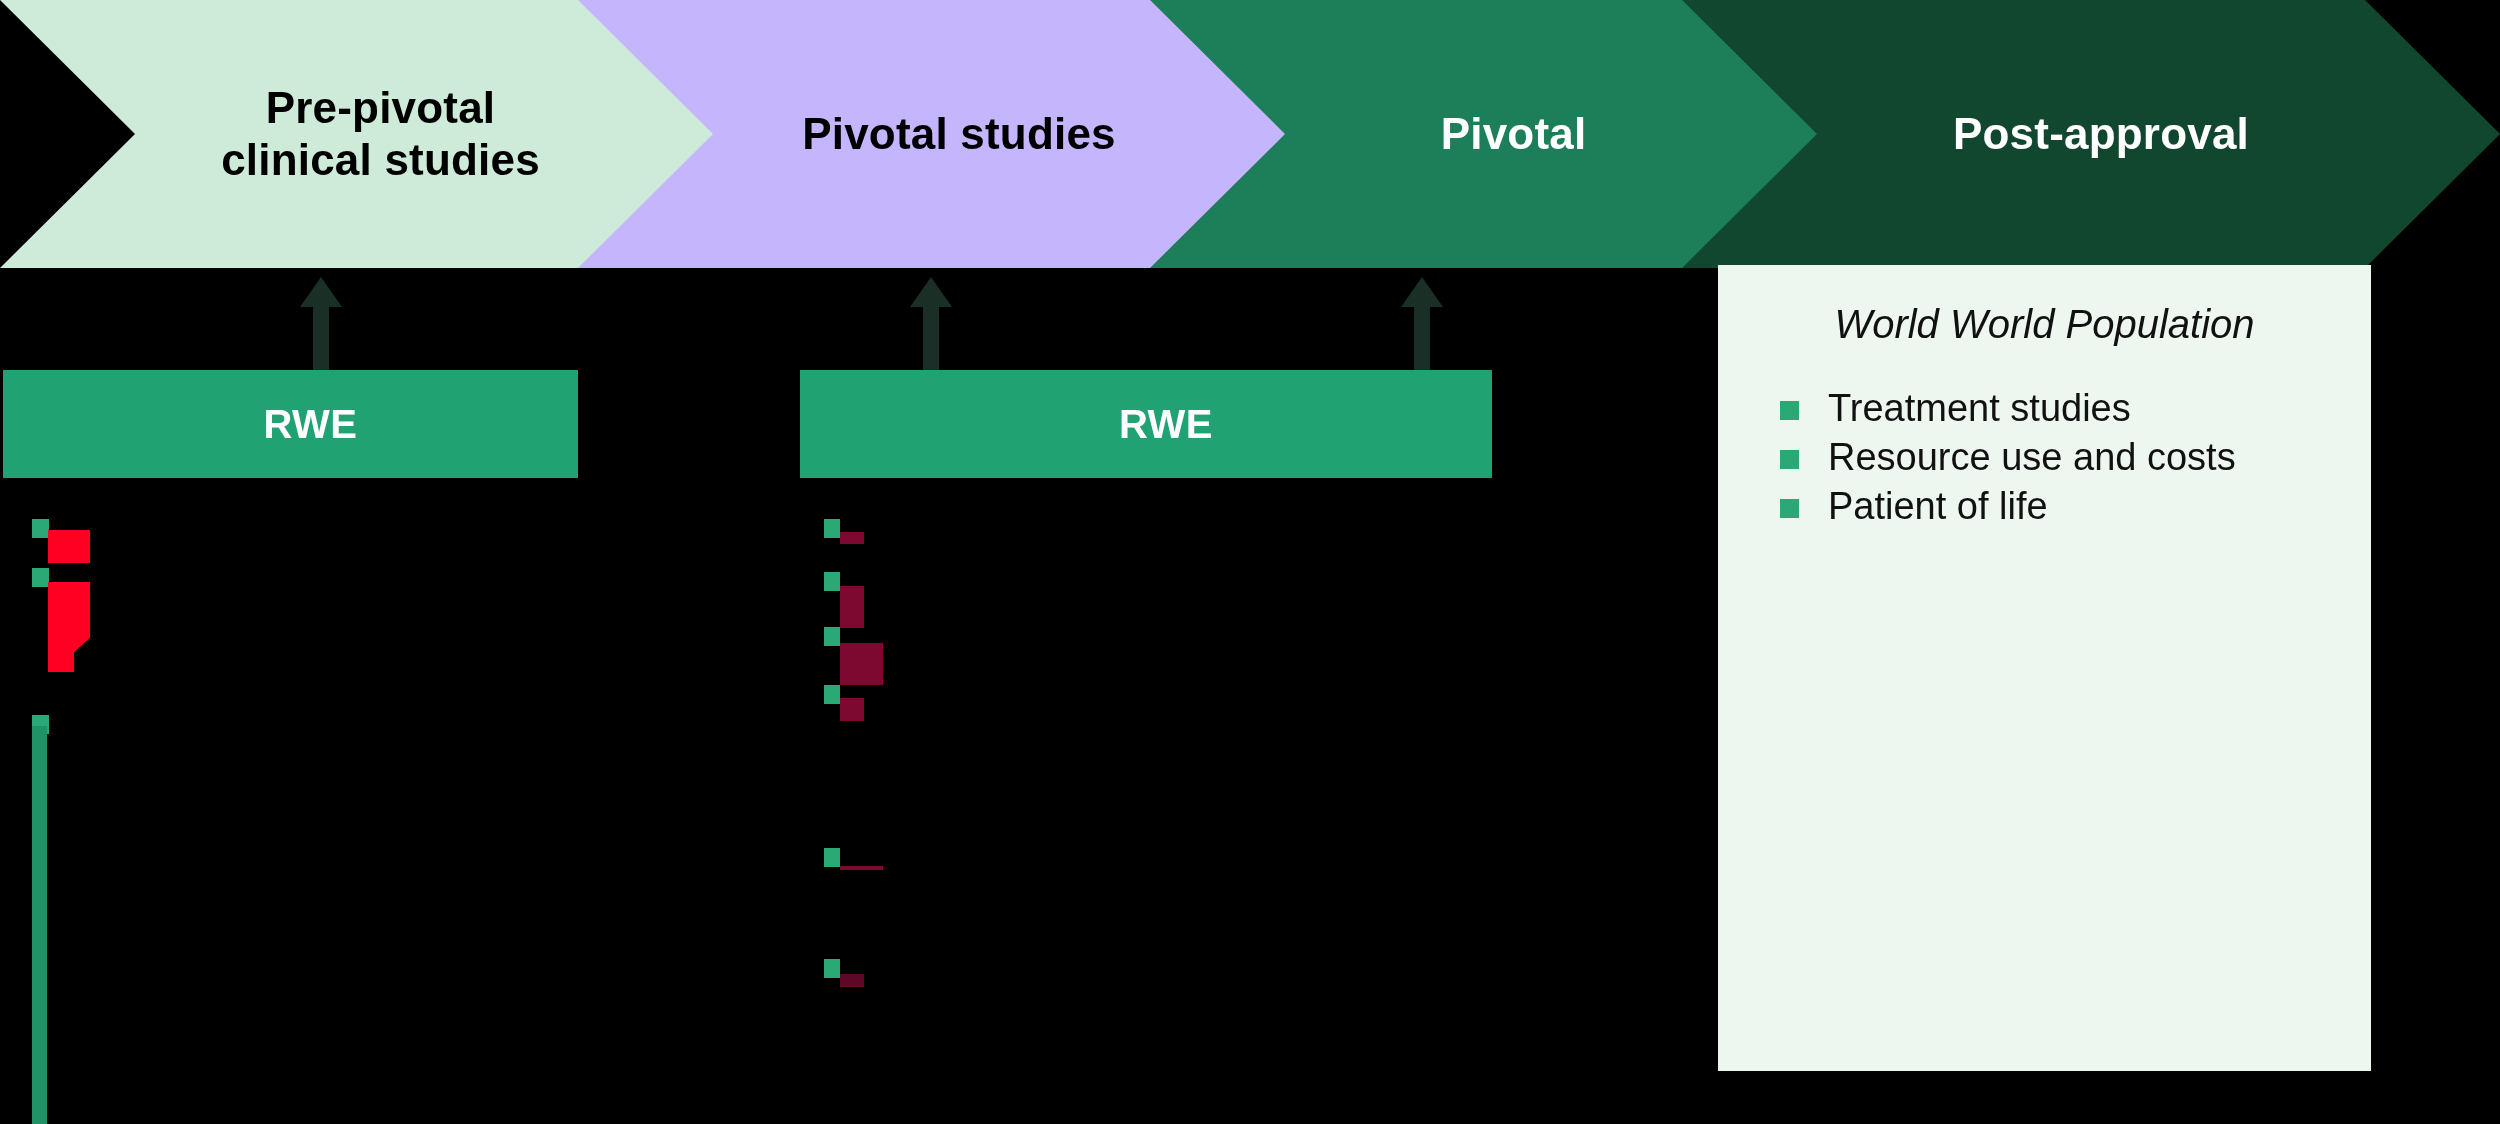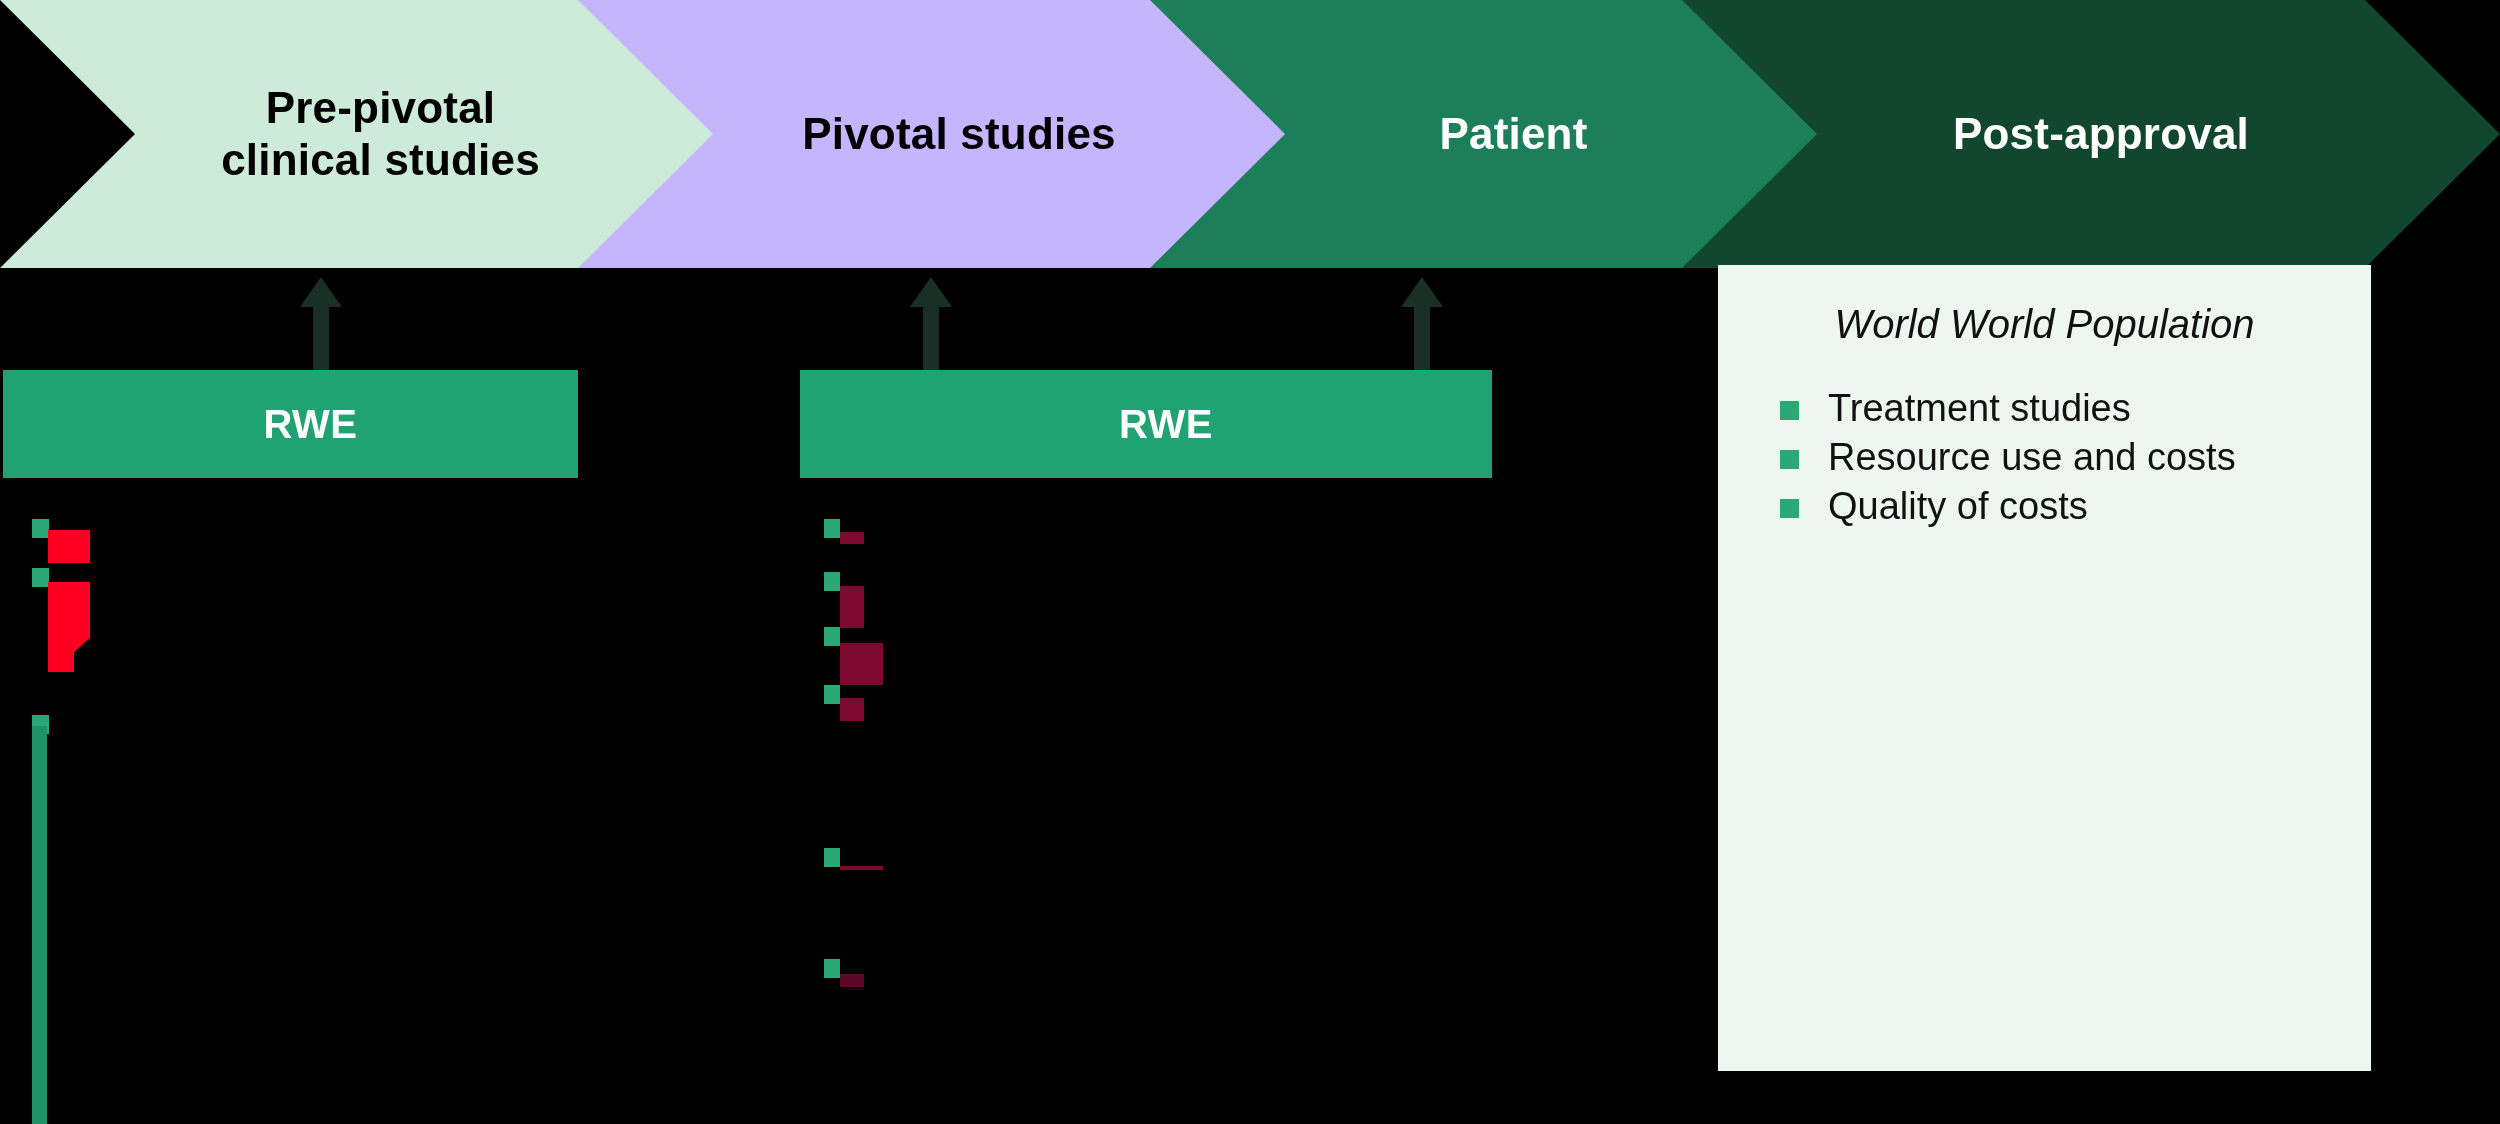--- a/index.html
+++ b/index.html
@@ -95,21 +95,21 @@
 
 <div id="banner">
   <div class="chev chev-1">
     <div class="lbl">Pre-pivotal
 clinical studies</div>
   </div>
   <div class="chev chev-2">
     <div class="lbl">Pivotal studies</div>
   </div>
   <div class="chev chev-3">
-    <div class="lbl">Patient</div>
+    <div class="lbl">Pivotal</div>
   </div>
   <div class="chev chev-4">
     <div class="lbl">Post-approval</div>
   </div>
 </div>
 
 <div class="up-arrow" style="left:298px; top:277px;">
   <svg width="46" height="100" viewBox="0 0 46 100">
     <path d="M23 0 L44 30 L31 30 L31 100 L15 100 L15 30 L2 30 Z" fill="#1a2f26"></path>
   </svg>
@@ -131,21 +131,21 @@
 <div class="rwe-bar" id="rwe-mid">
   <span>RWE</span>
 </div>
 
 <div id="rw-panel">
   <div id="rw-panel-title">World World Population</div>
 
   <ul id="rw-bullets">
     <li>Treatment studies</li>
     <li>Resource use and costs</li>
-    <li>Quality of costs</li>
+    <li>Patient of life</li>
   </ul>
 </div>
 
 <div class="artifact" style="left:32px;  top:519px; width:17px; height:19px; background:#2aa876;"></div>
 <div class="artifact" style="left:48px;  top:530px; width:42px; height:33px; background:#ff0022;"></div>
 <div class="artifact" style="left:32px;  top:568px; width:17px; height:19px; background:#2aa876;"></div>
 <div class="artifact" style="left:48px;  top:582px; width:42px; height:90px; background:#ff0022; clip-path:polygon(0 0,100% 0,100% 62%,62% 78%,62% 100%,0 100%);"></div>
 <div class="artifact" style="left:32px;  top:715px; width:17px; height:19px; background:#2aa876;"></div>
 <div class="artifact" style="left:32px;  top:726px; width:15px; height:398px; background:#1f9266;"></div>
 

